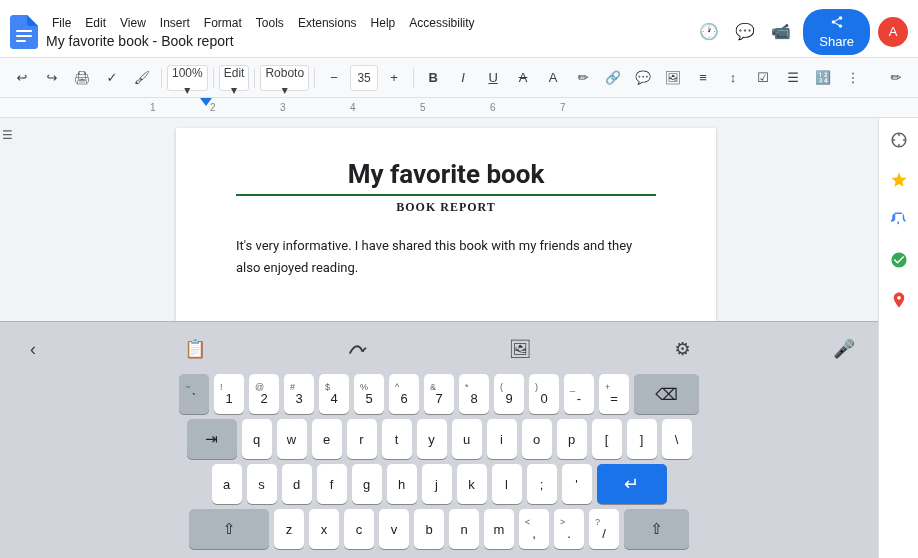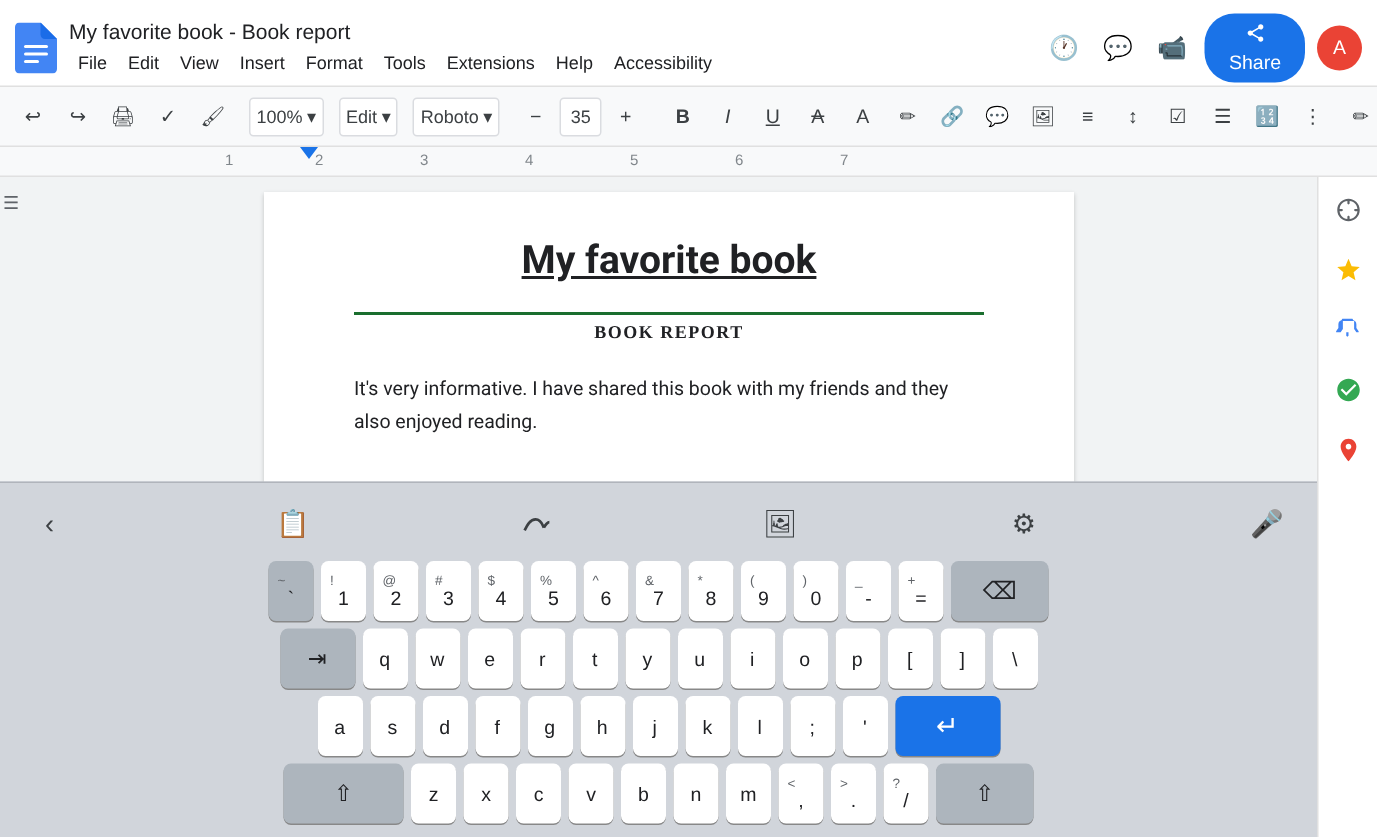--- a/index.html
+++ b/index.html
@@ -125,20 +125,21 @@
       border: 1px solid #dadce0;
       border-radius: 3px;
       background: #fff;
       font-size: 12px;
       color: #3c4043;
       padding: 0 4px;
       cursor: pointer;
       display: flex;
       align-items: center;
       gap: 3px;
+      flex-direction: column;
     }
 
     
     #ruler {
       height: 20px;
       background: #f8f9fa;
       border-bottom: 1px solid #e0e0e0;
       display: flex;
       align-items: center;
       padding-left: 155px;
@@ -181,25 +182,24 @@
       position: relative;
     }
     #doc-title-text {
       text-align: center;
       font-size: 26px;
       font-weight: 700;
       color: #202124;
       font-family: 'Roboto', Arial, sans-serif;
       line-height: 1.3;
       border-bottom: 2px solid #1a6e2e;
-      padding-bottom: 16px;
+      padding-bottom: 2px;
       display: inline-block;
       margin: 0 auto;
       width: 100%;
-      text-decoration: underline;
     }
     #doc-title-wrapper {
       text-align: center;
       margin-bottom: 4px;
     }
     #doc-subtitle {
       text-align: center;
       font-size: 12px;
       font-weight: 600;
       letter-spacing: 1px;
@@ -332,32 +332,32 @@
 
   <svg id="doc-icon" viewBox="0 0 28 34" fill="none" xmlns="http://www.w3.org/2000/svg">
     <path d="M17 0H3C1.34 0 0 1.34 0 3v28c0 1.66 1.34 3 3 3h22c1.66 0 3-1.34 3-3V11L17 0z" fill="#4285F4"></path>
     <path d="M17 0v8c0 1.66 1.34 3 3 3h8L17 0z" fill="#1A6CE8"></path>
     <rect x="6" y="15" width="16" height="2" rx="1" fill="white"></rect>
     <rect x="6" y="20" width="16" height="2" rx="1" fill="white"></rect>
     <rect x="6" y="25" width="10" height="2" rx="1" fill="white"></rect>
   </svg>
 
   <div id="title-area">
-    <div id="doc-title">My favorite book - Book report</div>
     <div id="menu-bar">
       <span class="menu-item">File</span>
       <span class="menu-item">Edit</span>
       <span class="menu-item">View</span>
       <span class="menu-item">Insert</span>
       <span class="menu-item">Format</span>
       <span class="menu-item">Tools</span>
       <span class="menu-item">Extensions</span>
       <span class="menu-item">Help</span>
       <span class="menu-item">Accessibility</span>
     </div>
+    <div id="doc-title">My favorite book - Book report</div>
   </div>
 
   <div id="title-actions">
     <div class="icon-btn" title="History">🕐</div>
     <div class="icon-btn" title="Comments">💬</div>
     <div class="icon-btn" title="Meet">📹</div>
     <button id="share-btn">
       <svg width="14" height="14" viewBox="0 0 24 24" fill="white">
           <path d="M18 16.08c-.76 0-1.44.3-1.96.77L8.91 12.7c.05-.23.09-.46.09-.7s-.04-.47-.09-.7l7.05-4.11c.54.5 1.25.81 2.04.81 1.66 0 3-1.34 3-3s-1.34-3-3-3-3 1.34-3 3c0 .24.04.47.09.7L8.04 9.81C7.5 9.31 6.79 9 6 9c-1.66 0-3 1.34-3 3s1.34 3 3 3c.79 0 1.5-.31 2.04-.81l7.12 4.16c-.05.21-.08.43-.08.65 0 1.61 1.31 2.92 2.92 2.92s2.92-1.31 2.92-2.92-1.31-2.92-2.92-2.92z"></path>
         </svg>

